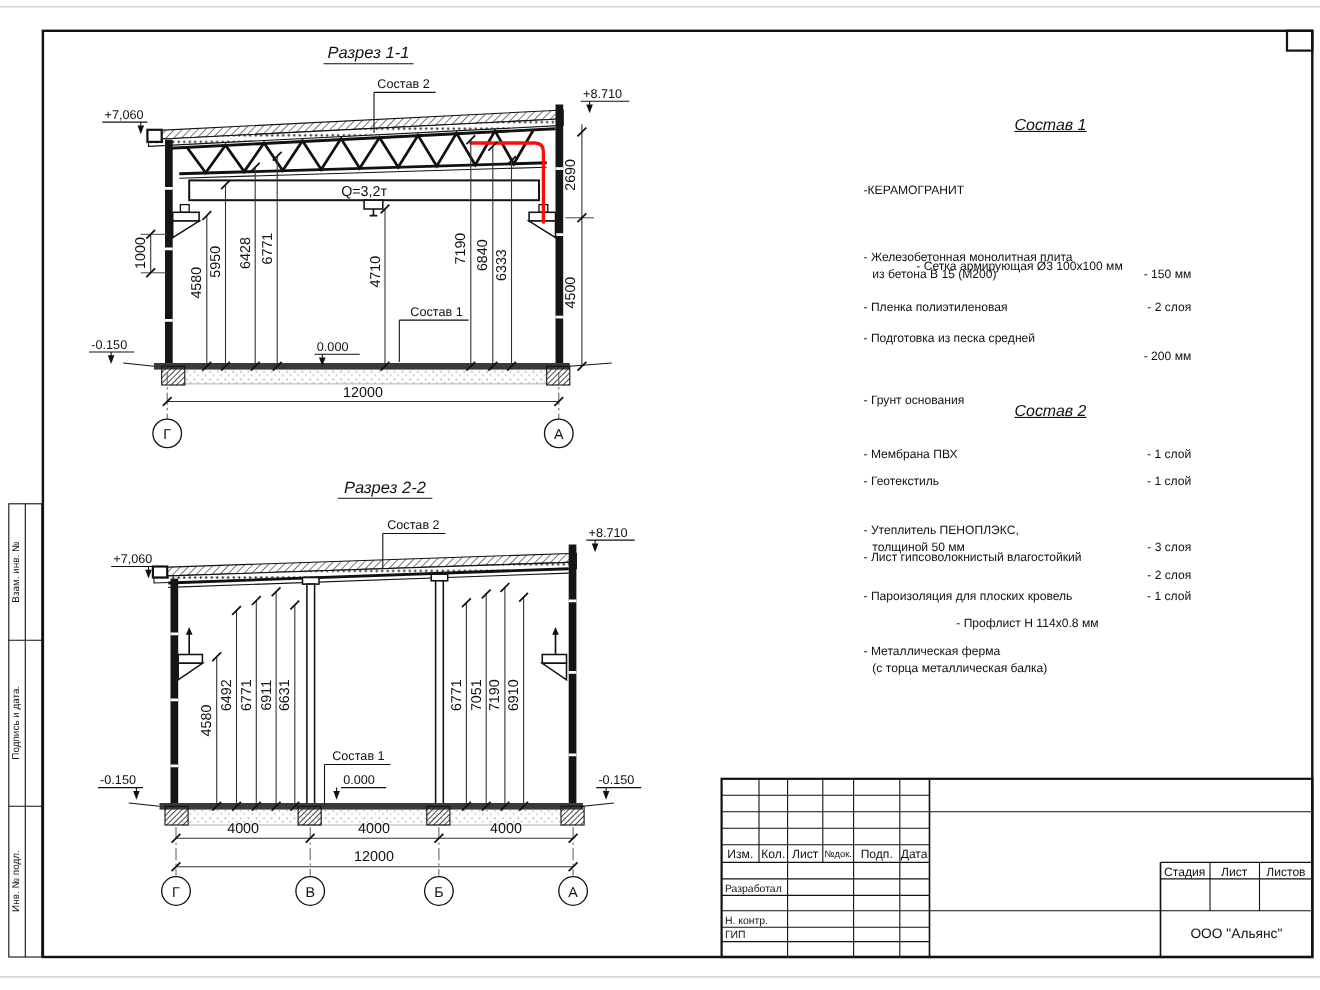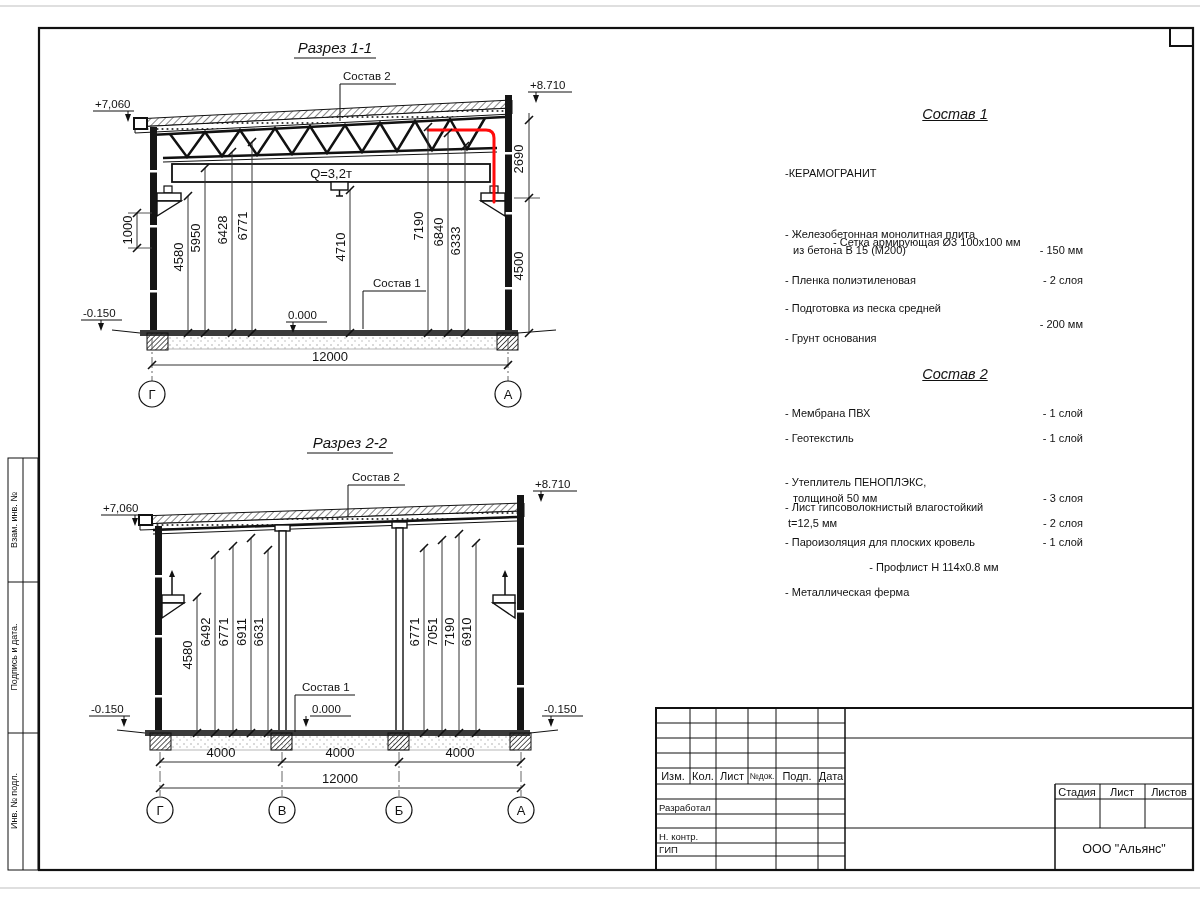--- a/index.html
+++ b/index.html
@@ -480,48 +480,48 @@
     <span>- Сетка армирующая Ø3 100x100 мм</span>
   </div>
   <div class="li" style="top:272px;">
     <span>- Пленка полиэтиленовая</span>
     <span class="q">- 2 слоя</span>
   </div>
   <div class="li" style="top:300px;">
     <span>- Подготовка из песка средней</span>
     <span class="q on2">- 200 мм</span>
   </div>
-  <div class="li" style="top:330px;">
+  <div class="li" style="top:356px;">
     <span>- Грунт основания</span>
   </div>
 
   <div class="mat-head" style="top:366px;">Состав 2</div>
 
   <div class="li" style="top:405px;">
     <span>- Мембрана ПВХ</span>
     <span class="q">- 1 слой</span>
   </div>
   <div class="li" style="top:430px;">
     <span>- Геотекстиль</span>
     <span class="q">- 1 слой</span>
   </div>
   <div class="li" style="top:474px;">
     <span>- Утеплитель ПЕНОПЛЭКС,</span>
     <div class="l2">толщиной 50 мм</div>
     <span class="q on2">- 3 слоя</span>
   </div>
   <div class="li" style="top:499px;">
     <span>- Лист гипсоволокнистый влагостойкий</span>
-    <div class="l2" style="padding-left:3px;">t=12,5 мм</div>
     <span class="q on2">- 2 слоя</span>
   </div>
   <div class="li" style="top:534px;">
     <span>- Пароизоляция для плоских кровель</span>
     <span class="q">- 1 слой</span>
   </div>
   <div class="li" style="top:559px;text-align:center;">
     <span>- Профлист Н 114x0.8 мм</span>
   </div>
   <div class="li" style="top:584px;">
     <span>- Металлическая ферма</span>
+    <div class="l2">(с торца металлическая балка)</div>
   </div>
 
 </div>
 
 </body></html>

